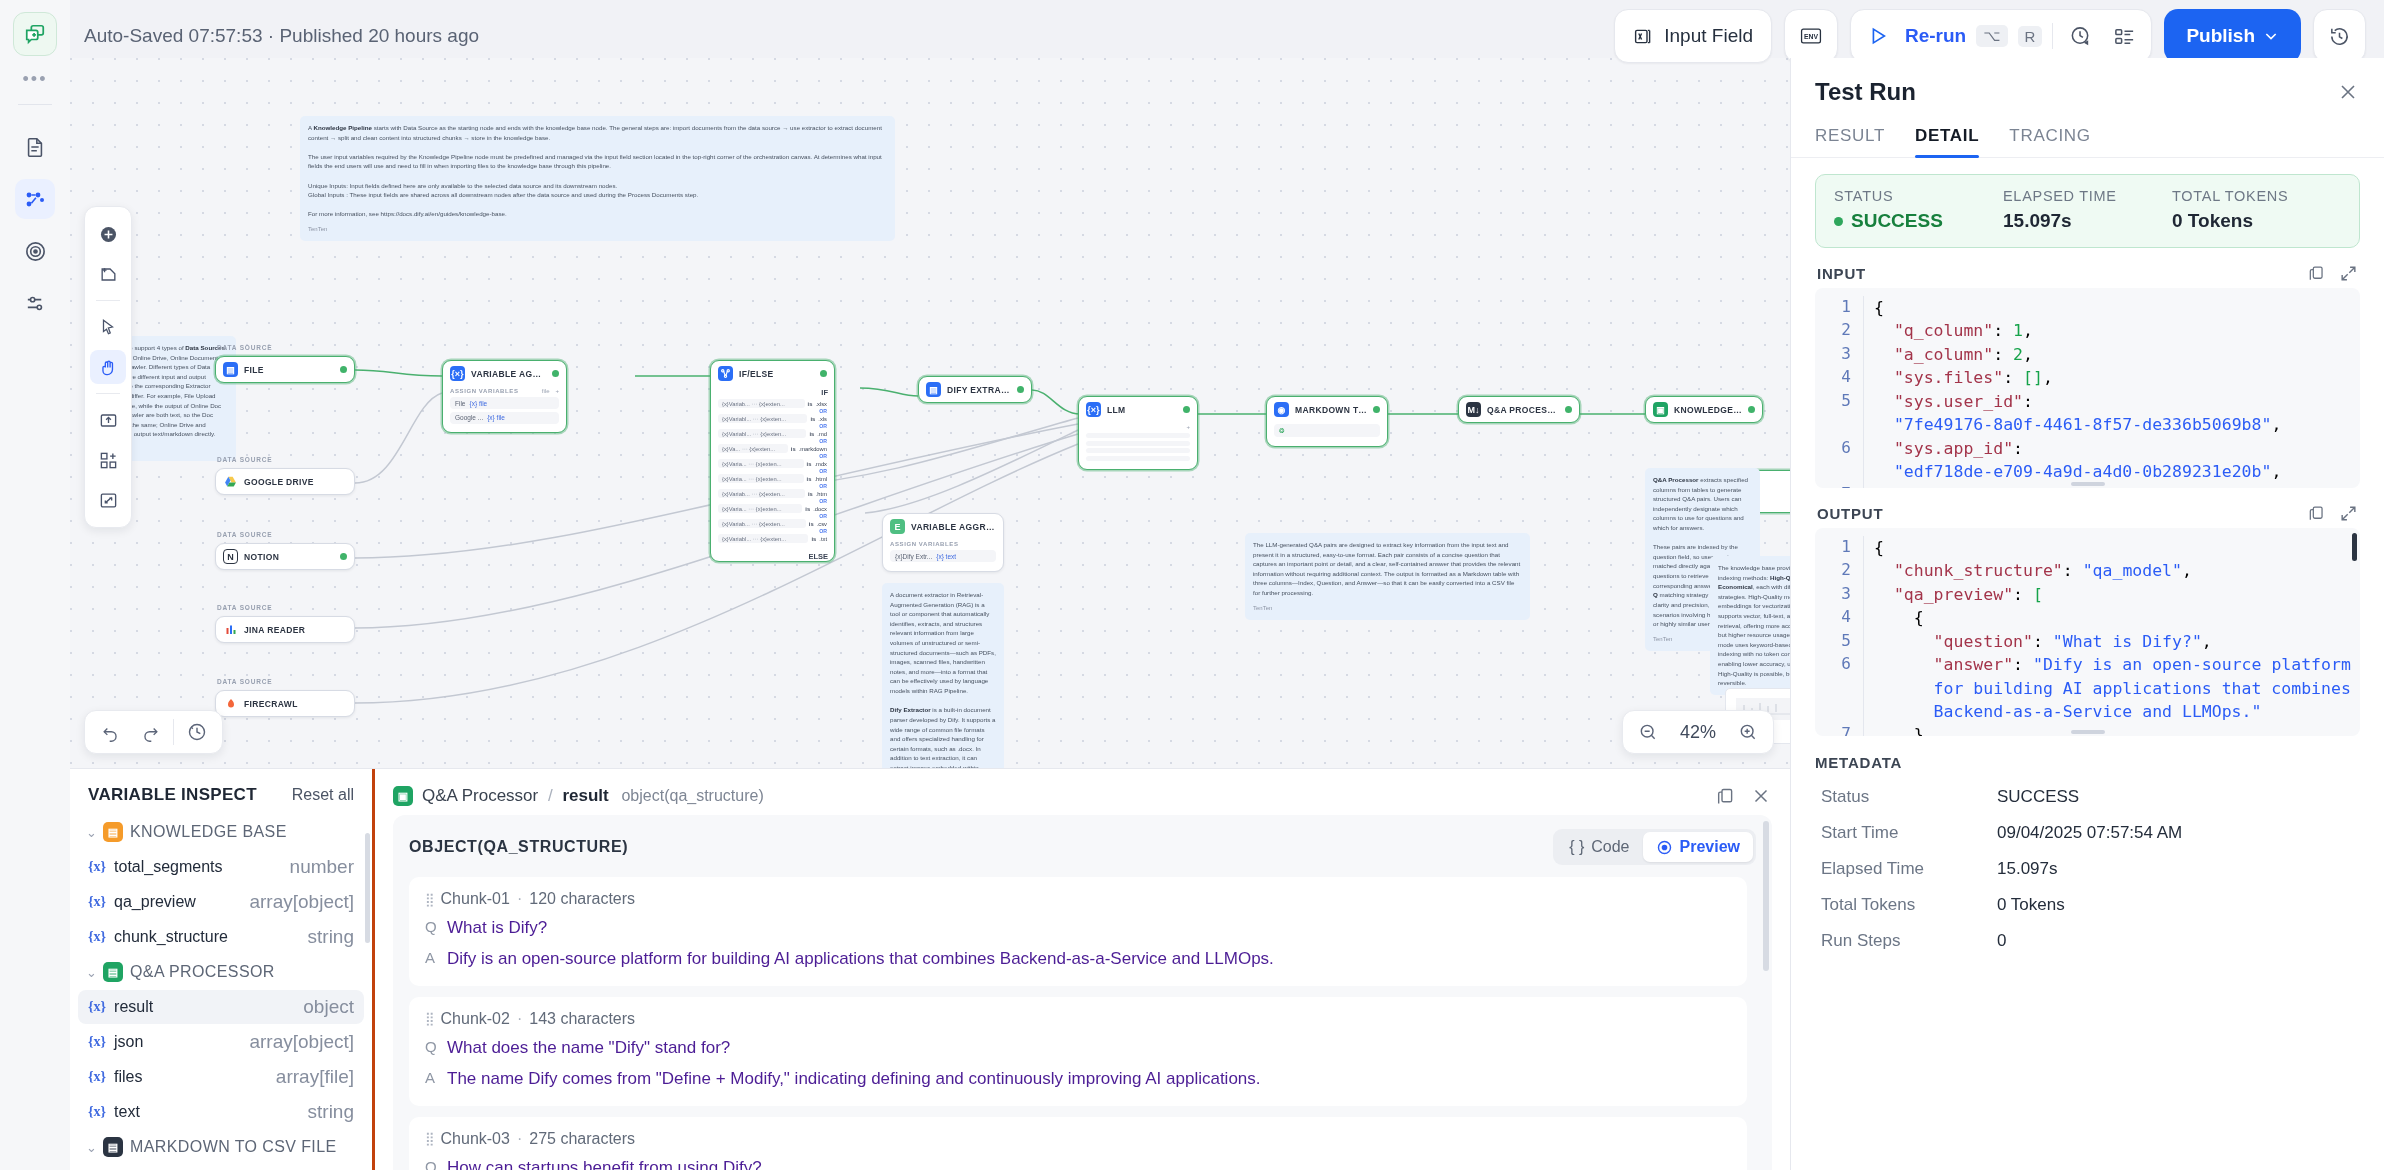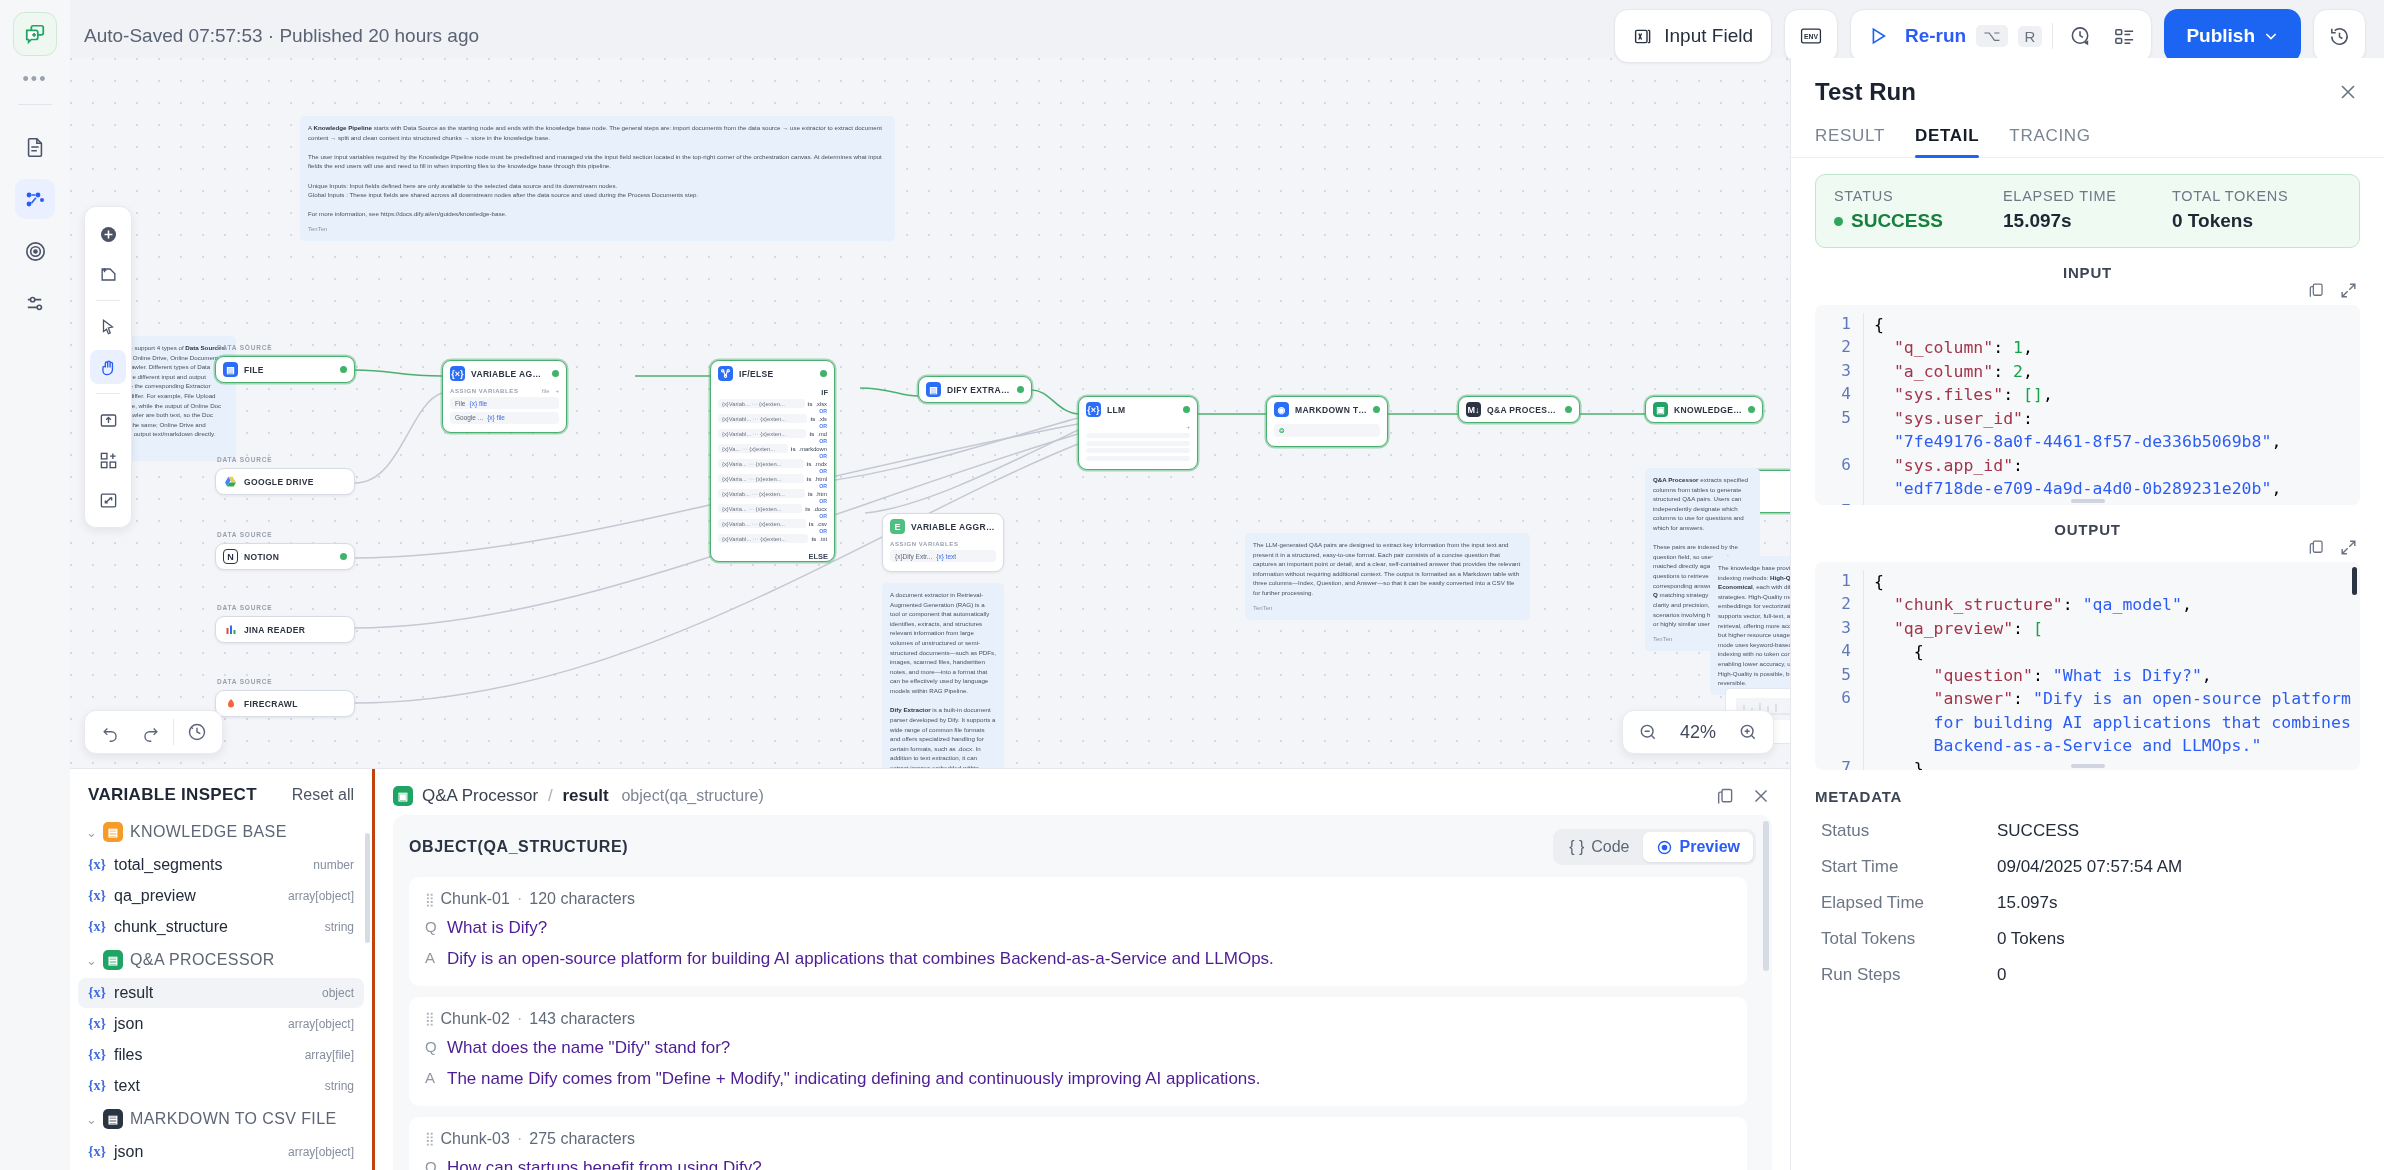--- a/index.html
+++ b/index.html
@@ -179,21 +179,21 @@
   .grp-ico { width: 20px; height: 20px; border-radius: 5px; display:flex;
              align-items:center; justify-content:center; font-size: 11px; color:#fff; font-weight:700; }
   .grp-name { font-size: 16px; color: #5d6676; letter-spacing: .4px; }
   .vrow {
     display: flex; align-items: center; gap: 8px; padding: 6px 10px;
     border-radius: 8px; cursor: pointer; margin: 1px 0;
   }
   .vrow.active { background: #f1f3f7; }
   .vx { font-size: 14px; color: #3f6ae0; font-weight: 700; font-family: "Liberation Serif", serif; }
   .vname { font-size: 16px; color: #222b3a; }
-  .vtype { margin-left: auto; font-size: 12px; color: #868e9e; }
+  .vtype { margin-left: auto; font-size: 19px; color: #868e9e; }
   .vscroll {
     position: absolute; right: 2px; top: 64px; width: 5px; height: 110px;
     background: #d7dbe3; border-radius: 3px;
   }
 
   .vmain { flex: 1; display: flex; flex-direction: column; min-width: 0; }
   .vmain-hd { display: flex; align-items: center; padding: 16px 18px 8px; gap: 9px; }
   .crumb-ico { width: 20px; height: 20px; border-radius: 5px; background: #1fa463;
                display:flex;align-items:center;justify-content:center;color:#fff;font-size:11px;font-weight:700;}
   .crumb { font-size: 17px; color: #39424f; }
@@ -250,21 +250,21 @@
     padding: 13px 18px 15px; display: flex;
   }
   .sc-col { flex: 1; }
   .sc-lab { font-size: 14.5px; color: #6e7886; letter-spacing: .7px; margin-bottom: 6px; }
   .sc-val { font-size: 19px; color: #1f2734; font-weight: 600; display: flex;
             align-items: center; gap: 8px; }
   .sc-val.ok { color: #17803d; }
   .sc-dot { width: 9px; height: 9px; border-radius: 50%; background: #2fa65c; }
 
   .code-sec { margin-top: 16px; }
-  .code-hd { display: flex; align-items: center; padding: 0 2px 5px; flex-direction: column; }
+  .code-hd { display: flex; align-items: center; padding: 0 2px 5px; }
   .code-lab { font-size: 15px; font-weight: 700; color: #3c4553; letter-spacing: .8px; }
   .code-acts { margin-left: auto; display: flex; gap: 13px; color: #6a7382; }
   .code-box {
     background: #f7f8fa; border-radius: 8px; padding: 8px 6px 10px;
     position: relative; overflow: hidden;
   }
   .code-box.h1 { height: 200px; }
   .code-box.h2 { height: 208px; }
   .ctab { display: grid; grid-template-columns: 30px 1fr; gap: 0 12px; }
   .lnum { font-family: "DejaVu Sans Mono", monospace; font-size: 16px; color: #5f79b8;

